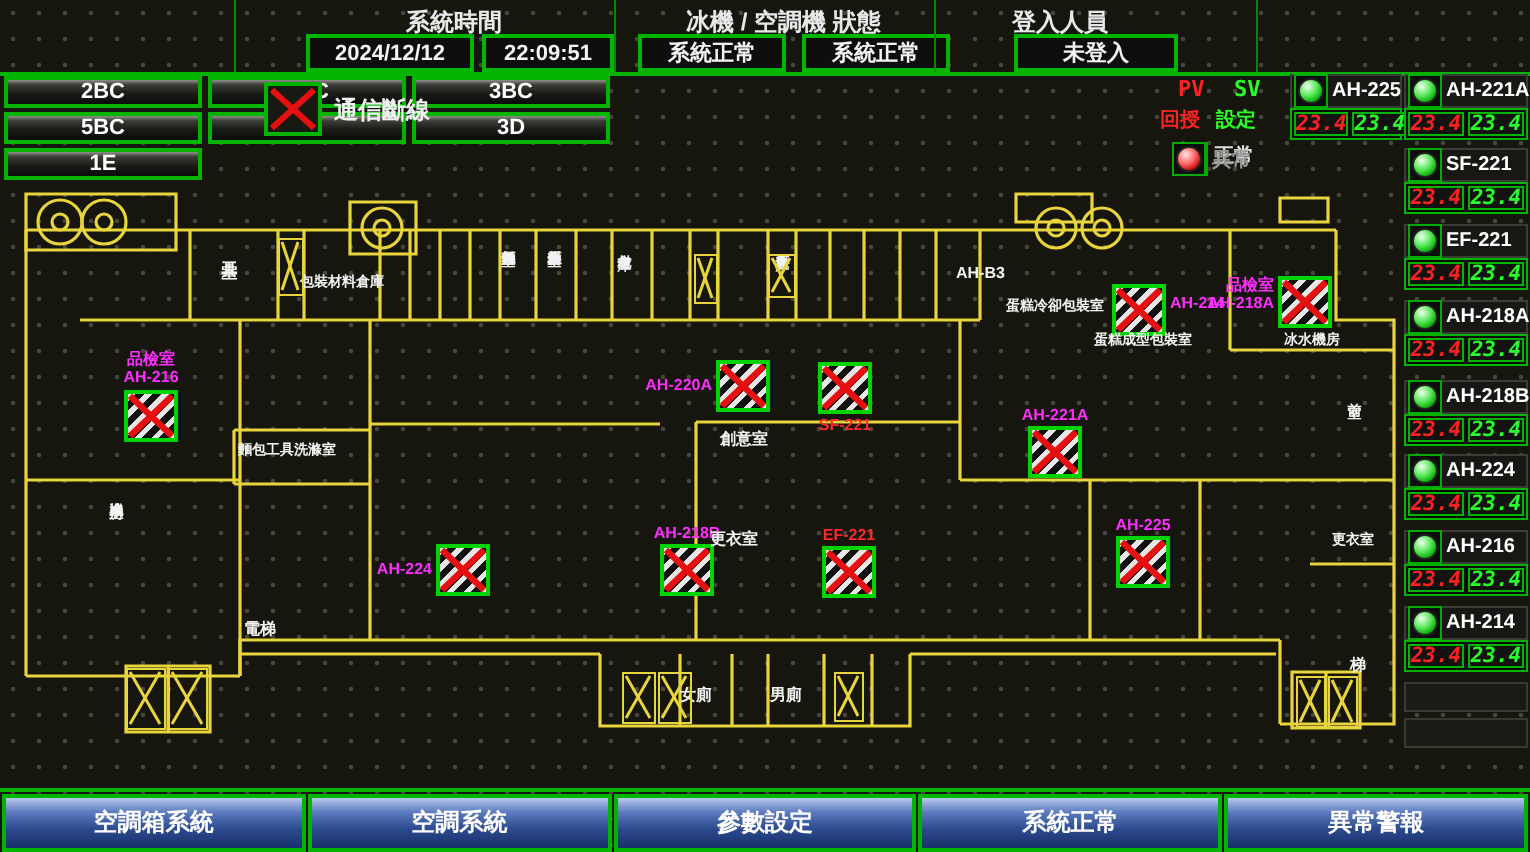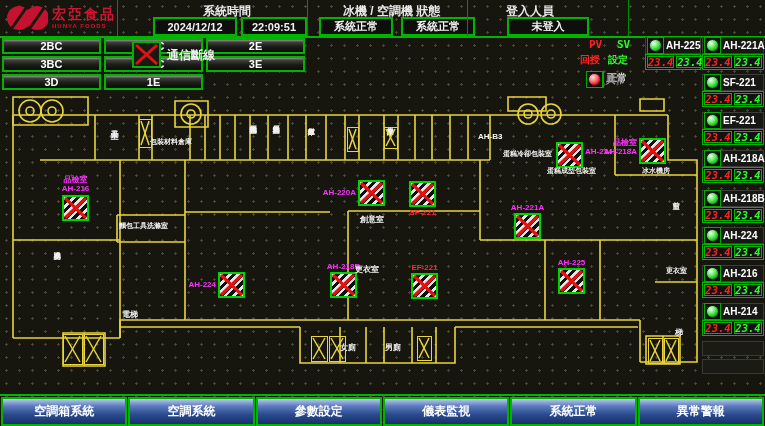--- a/index.html
+++ b/index.html
@@ -82,32 +82,20 @@
       <circle cx="191" cy="114" r="10"></circle>
         <circle cx="191" cy="114" r="4"></circle>
       <circle cx="528" cy="114" r="10"></circle>
         <circle cx="528" cy="114" r="4"></circle>
       <circle cx="551" cy="114" r="10"></circle>
         <circle cx="551" cy="114" r="4"></circle>
     </g>
   </svg>
 
   <div class="abs" style="left:0;top:0;width:765px;height:37px;">
-    <div class="abs" style="left:4px;top:2px;width:112px;height:32px;display:flex;align-items:center;gap:4px;">
-      <svg width="44" height="32">
-        <circle cx="15" cy="16" r="12" fill="#c41230"></circle>
-        <circle cx="33" cy="16" r="12" fill="#c41230"></circle>
-        <line x1="8" y1="26" x2="22" y2="6" stroke="#16160f" stroke-width="3"></line>
-        <line x1="26" y1="26" x2="40" y2="6" stroke="#16160f" stroke-width="3"></line>
-      </svg>
-      <div>
-        <div class="logo-zh">宏亞食品</div>
-        <div class="logo-en">HUNYA FOODS</div>
-      </div>
-    </div>
 
     <div class="tb-title" style="left:203px;top:3px;">系統時間</div>
     <div class="field mono" style="left:153px;top:17px;width:80px;height:15px;">2024/12/12</div>
     <div class="field mono" style="left:241px;top:17px;width:62px;height:15px;">22:09:51</div>
 
     <div class="tb-title" style="left:343px;top:3px;">冰機 / 空調機 狀態</div>
     <div class="field" style="left:319px;top:17px;width:70px;height:15px;">系統正常</div>
     <div class="field" style="left:401px;top:17px;width:70px;height:15px;">系統正常</div>
 
     <div class="tb-title" style="left:506px;top:3px;">登入人員</div>
@@ -118,21 +106,20 @@
     <div class="vline" style="left:307px;"></div>
     <div class="vline" style="left:467px;"></div>
     <div class="vline" style="left:628px;"></div>
   </div>
   <div class="hline" style="top:36px;"></div>
   <div class="hline" style="top:394px;"></div>
 
   <div id="zones">
       <div class="zbtn">2BC</div>
       <div class="zbtn">4BC</div>
-      <div class="zbtn">2E</div>
       <div class="zbtn">3BC</div>
       <div class="zbtn">5BC</div>
       <div class="zbtn">3E</div>
       <div class="zbtn">3D</div>
       <div class="zbtn">1E</div>
     </div>
 
   <div class="commbox">
     <svg width="25" height="23">
       <line x1="2" y1="2" x2="23" y2="21" stroke="#e61010" stroke-width="3"></line>
@@ -383,17 +370,16 @@
       <div class="xbox" style="left: 664px; top: 338px; width: 15px; height: 26px;"><svg width="12" height="23">
           <line x1="1" y1="1" x2="11" y2="22" stroke="#e8d43c" stroke-width="1.5"></line>
           <line x1="11" y1="1" x2="1" y2="22" stroke="#e8d43c" stroke-width="1.5"></line>
         </svg></div>
     </div>
 
   <div id="nav">
       <div class="bluebtn nbtn">空調箱系統</div>
       <div class="bluebtn nbtn">空調系統</div>
       <div class="bluebtn nbtn">參數設定</div>
-      <div class="bluebtn nbtn">儀表監視</div>
       <div class="bluebtn nbtn">系統正常</div>
       <div class="bluebtn nbtn">異常警報</div>
     </div>
 </div>
 
 </body></html>

